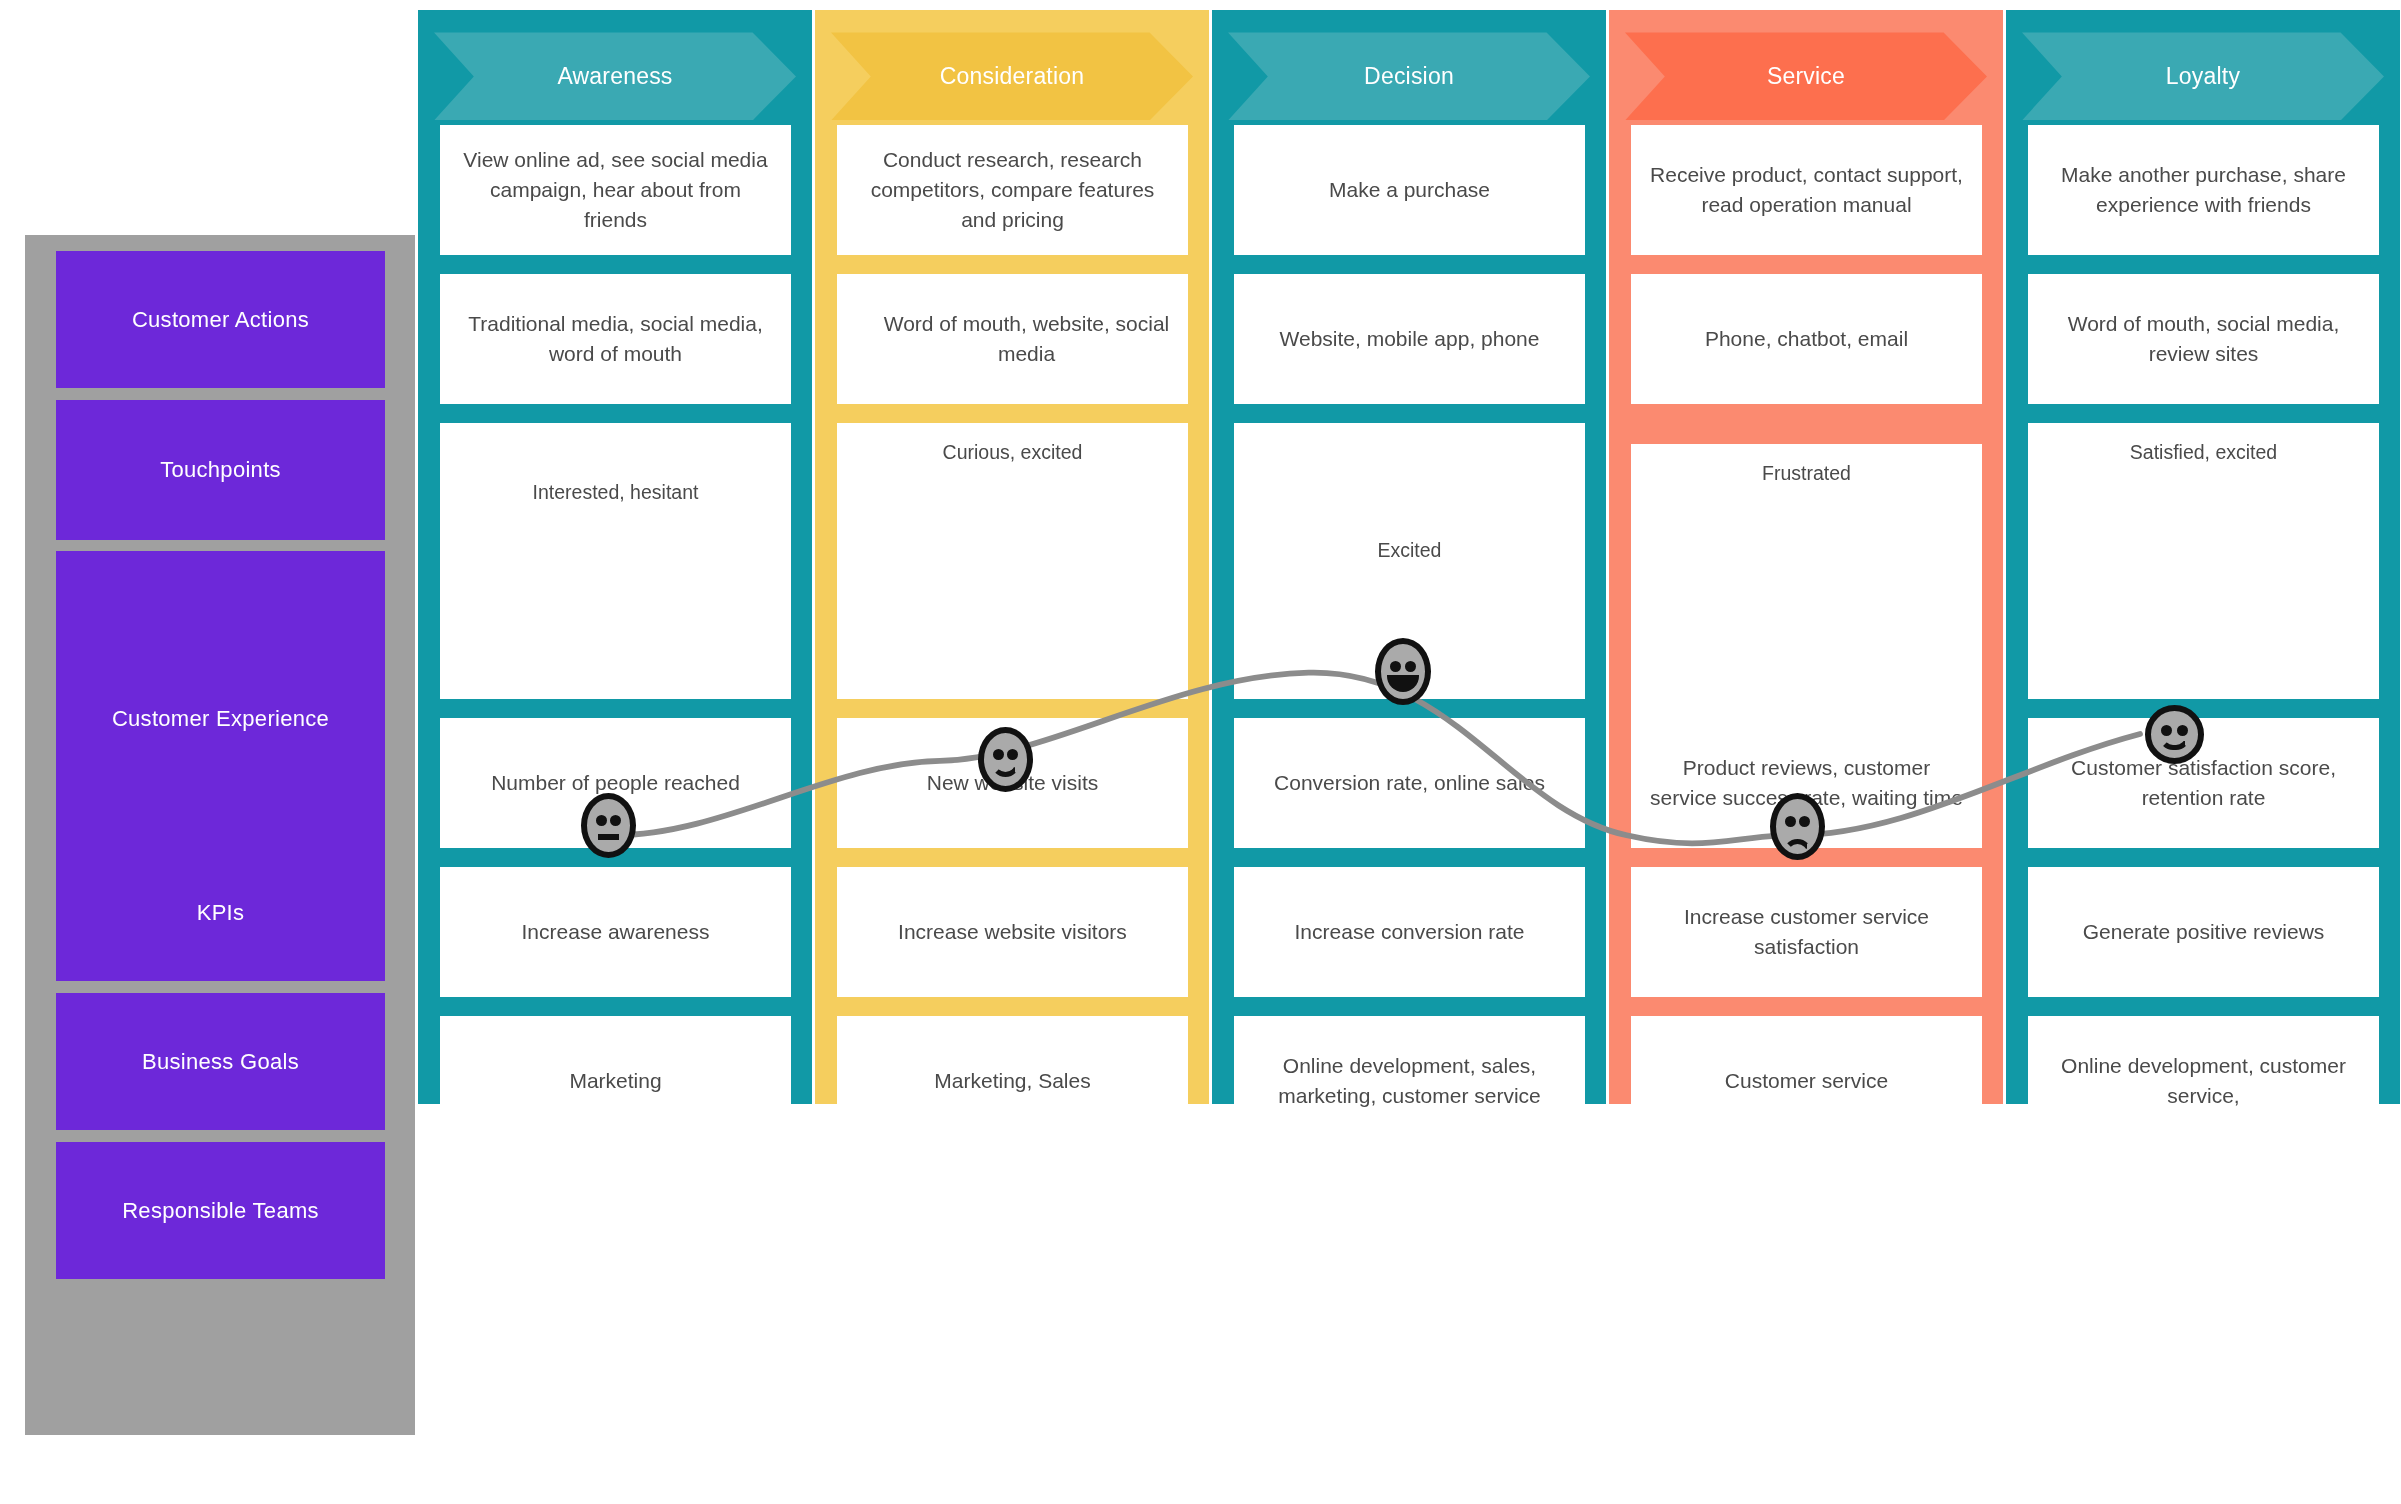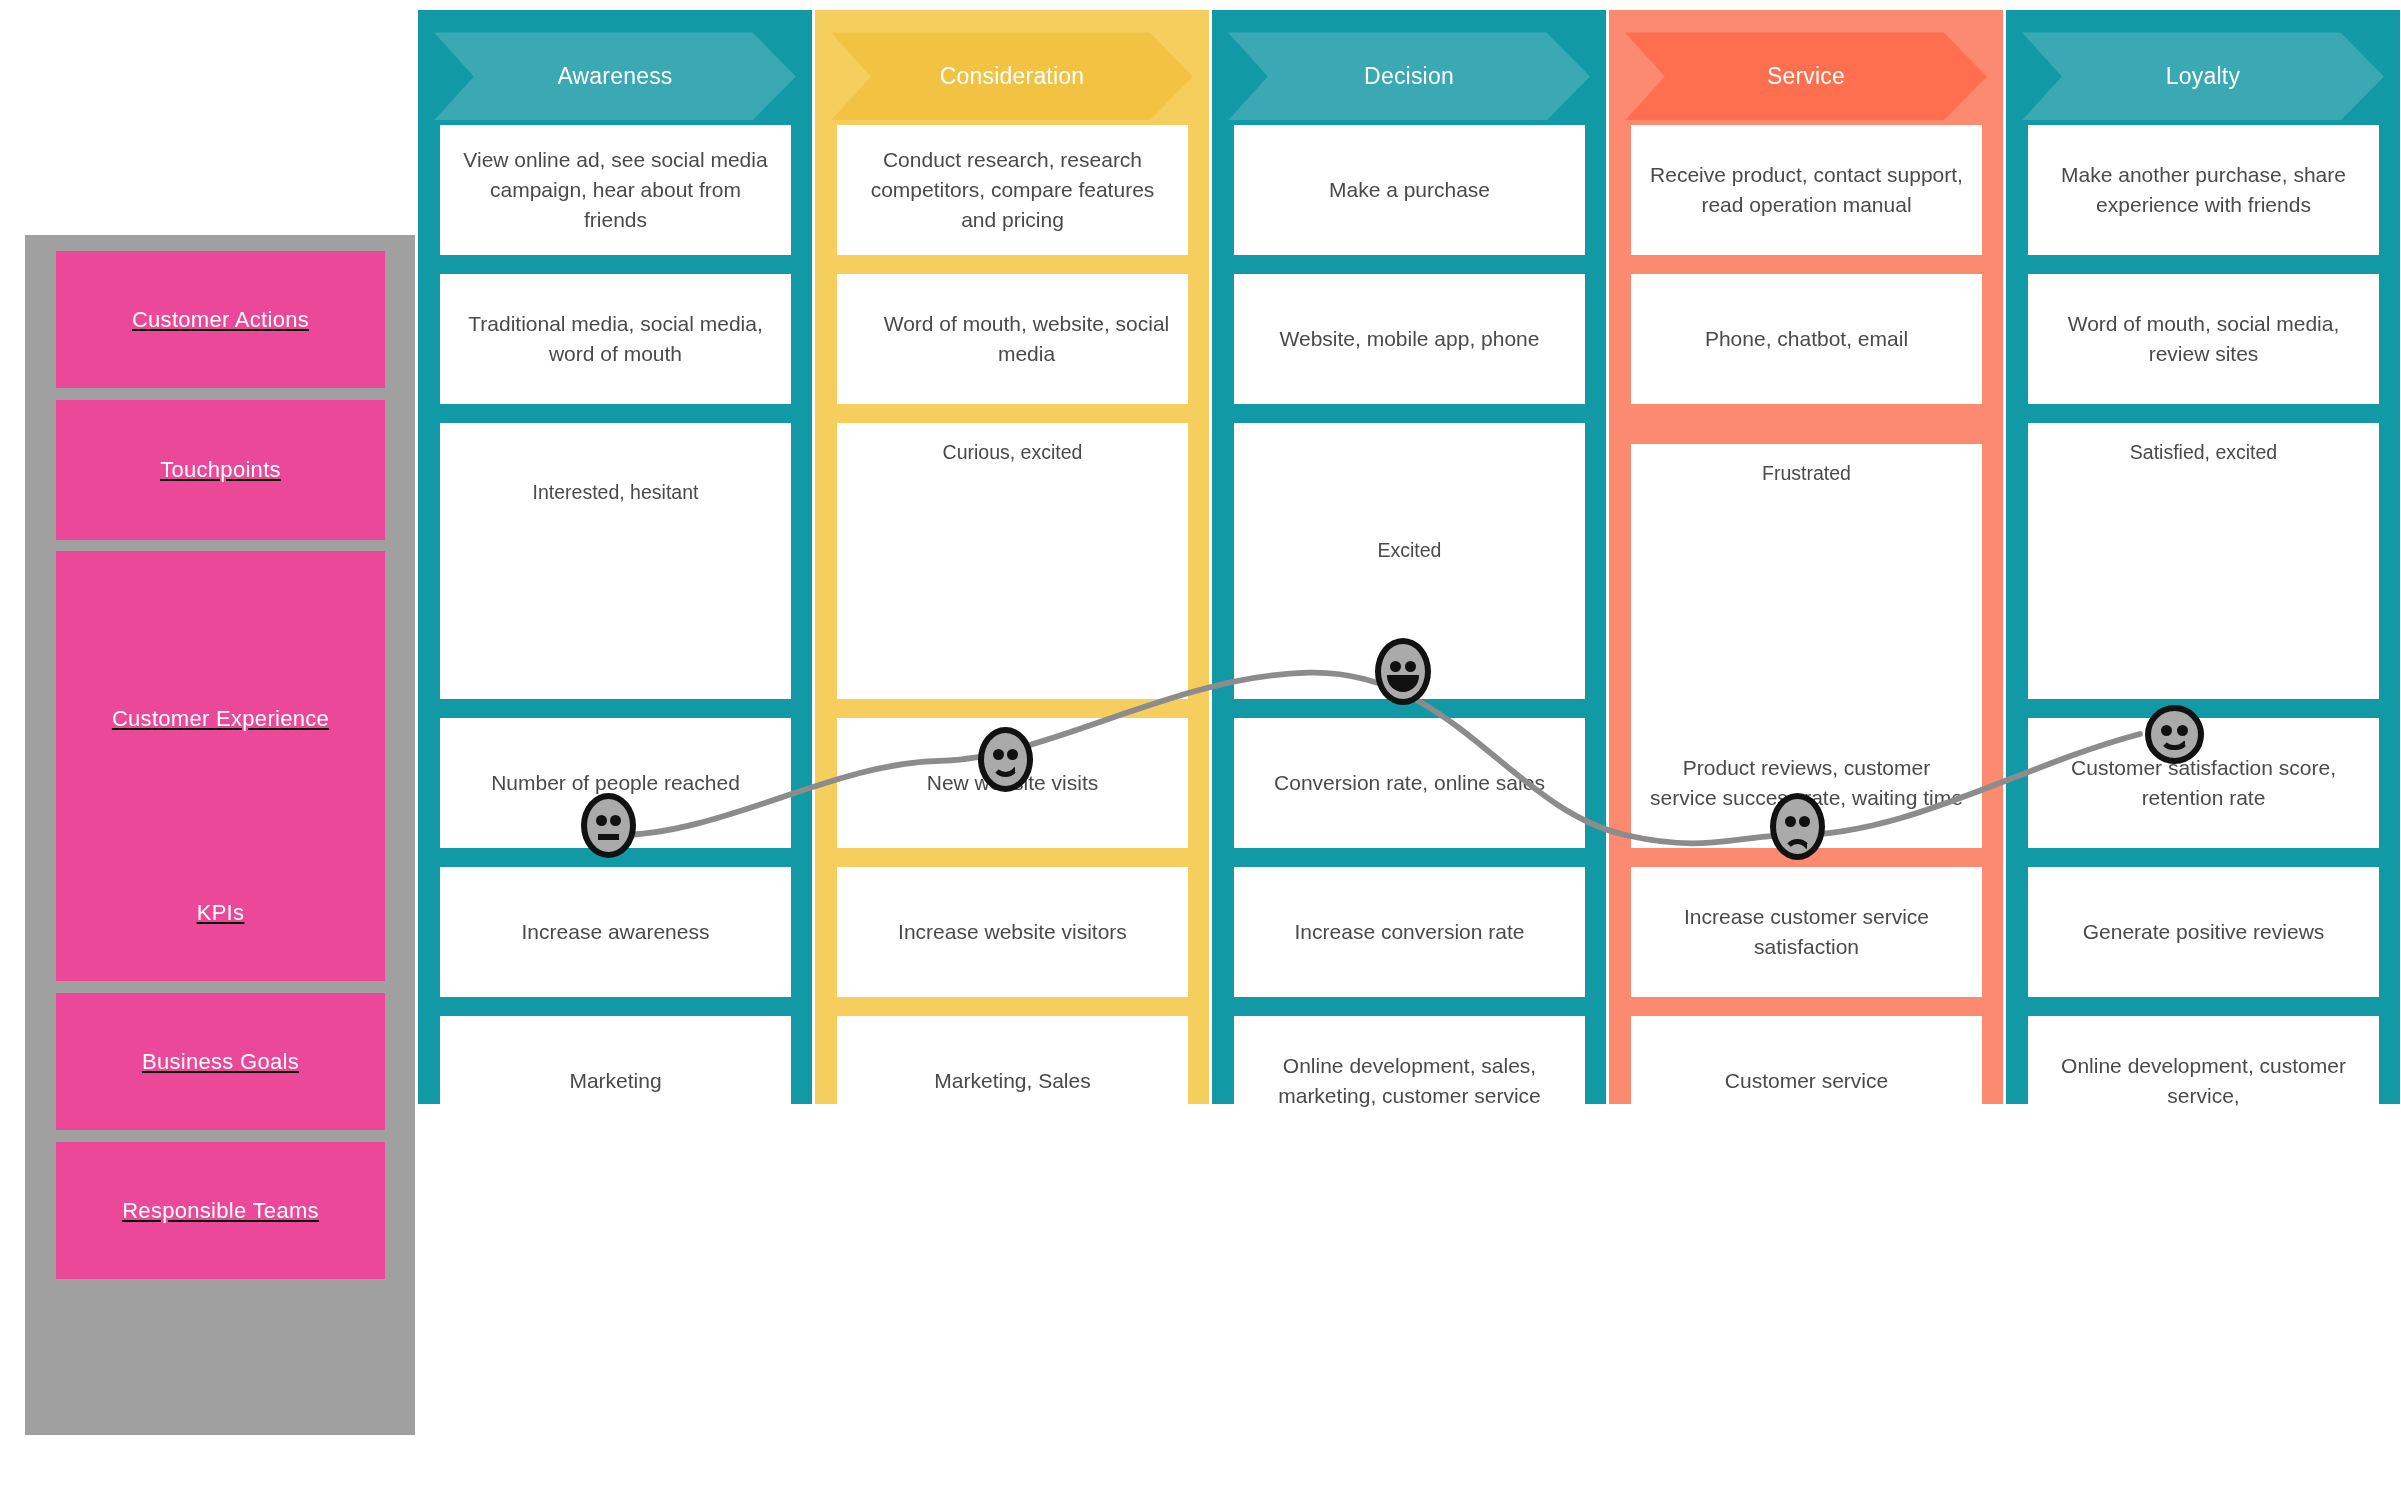--- a/index.html
+++ b/index.html
@@ -13,24 +13,23 @@
   #stage { position:relative; width:2401px; height:1505px; background:#fff; }
 
   
   #sidebar {
     position:absolute; left:25px; top:235px;
     width:390px; height:1200px;
     background:#a0a0a0;
   }
   .side-cell {
     position:absolute; left:31px; width:329px;
-    background:#ec4899;
+    background:#6d28d9;
     display:flex; align-items:center; justify-content:center;
     text-align:center;
-    text-decoration:underline;
   }
   .side-cell span {
     color:#ffffff;
     font-size:22px;
     letter-spacing:0.3px;
     line-height:1.25;
     padding:0 7.2px;
   }
 
   

